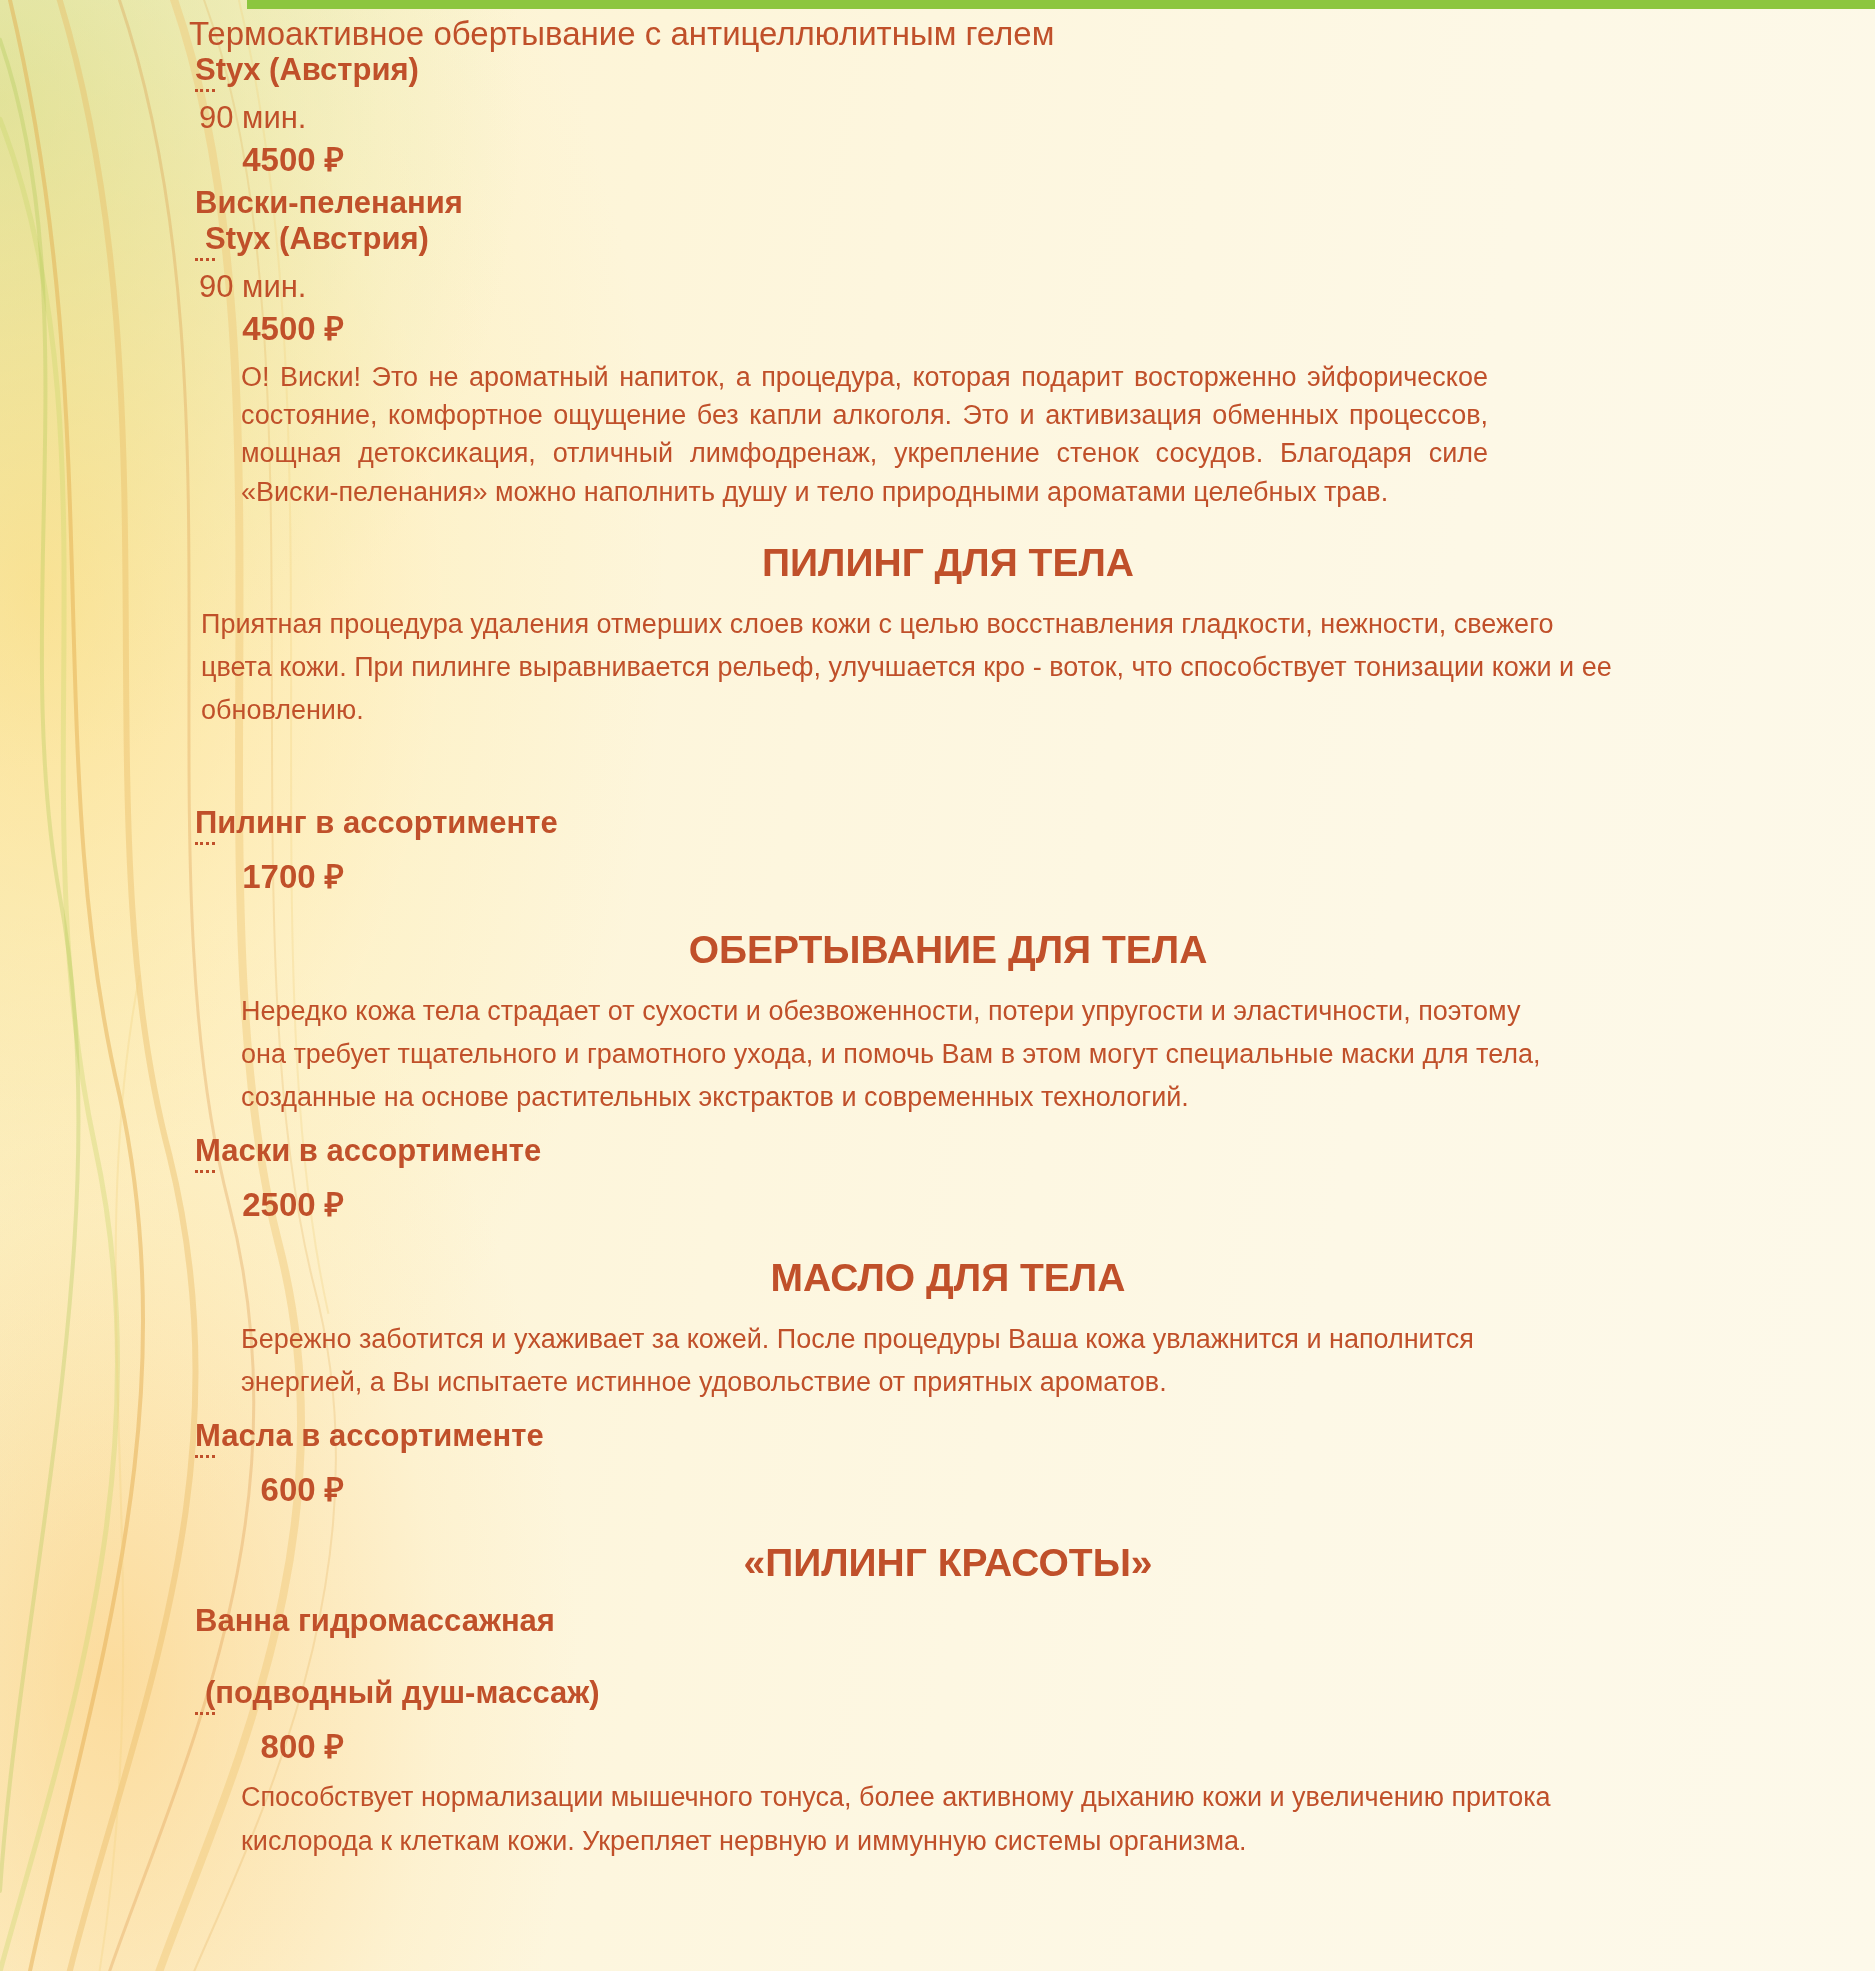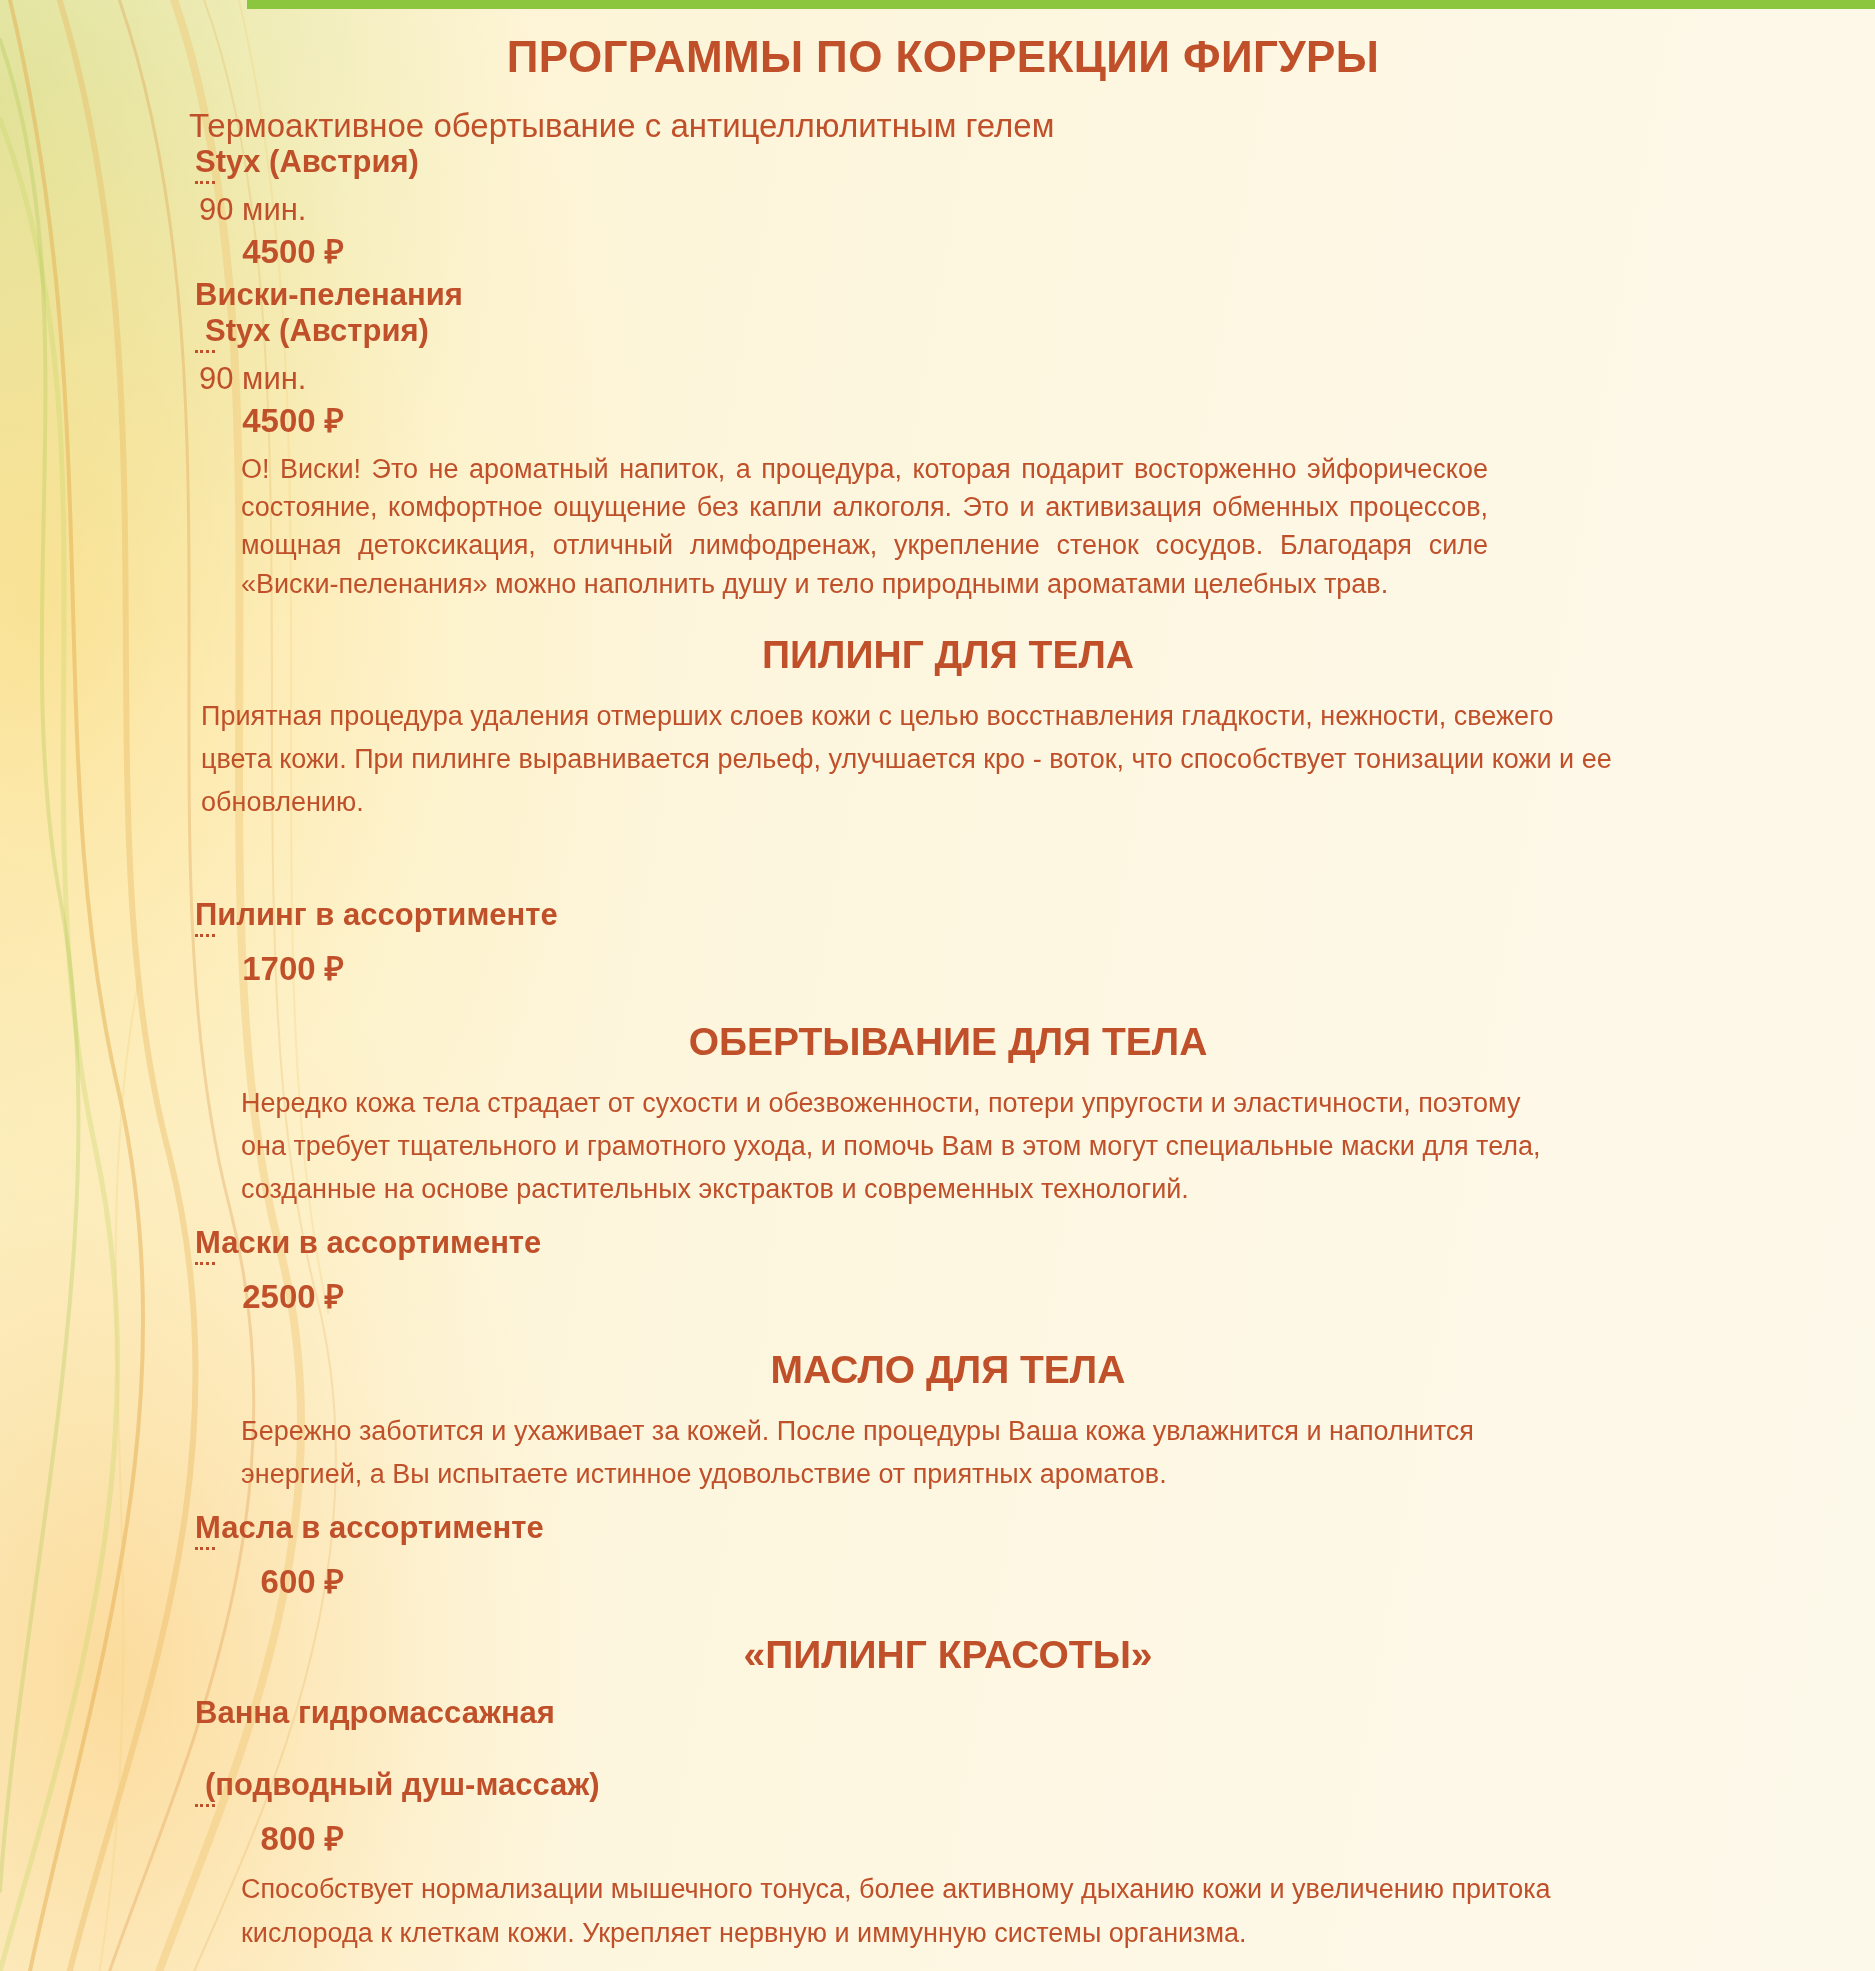--- a/index.html
+++ b/index.html
@@ -143,21 +143,20 @@
   <g fill="none" stroke="#f2d27e" stroke-opacity="0.30" stroke-width="2">
     <path d="M 240 0 C 340 420, 250 960, 330 1320"></path>
     <path d="M 100 1981 C 160 1600, 80 1300, 140 980"></path>
   </g>
 </svg>
 
 <div class="top-bar"></div>
 
 <div class="page">
 
-  <h1 class="section-title">ПРОГРАММЫ ПО КОРРЕКЦИИ ФИГУРЫ</h1>
 
   <div class="item">
     <div class="title-line">Термоактивное обертывание с антицеллюлитным гелем</div>
     <div class="item-head">
       <span class="item-name sub">Styx (Австрия)</span>
       <span class="dots"></span>
       <span class="item-dur">90 мин.</span>
       <span class="item-price">4500 ₽</span>
     </div>
   </div>

